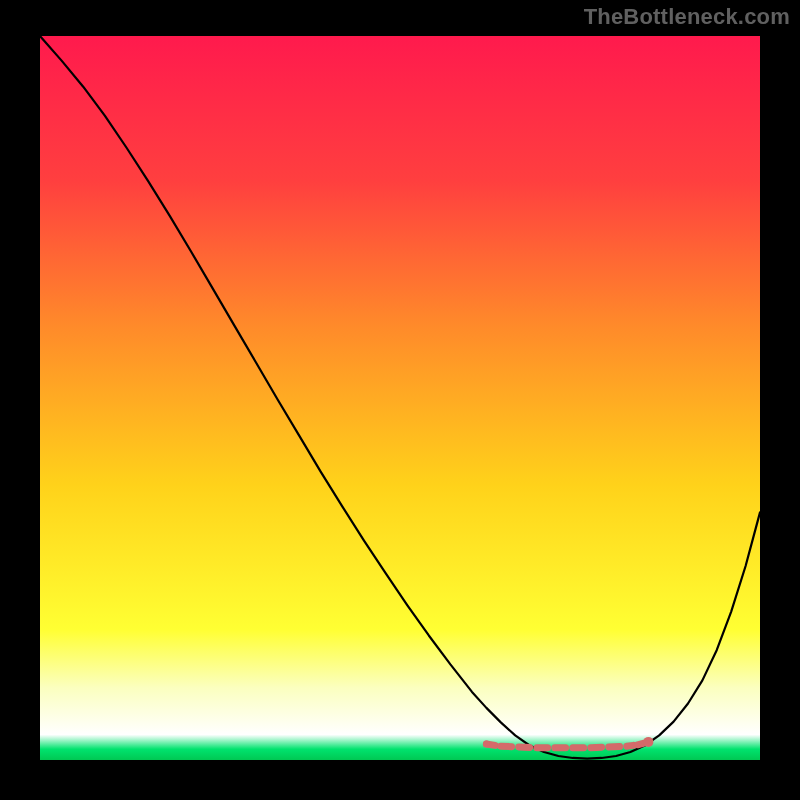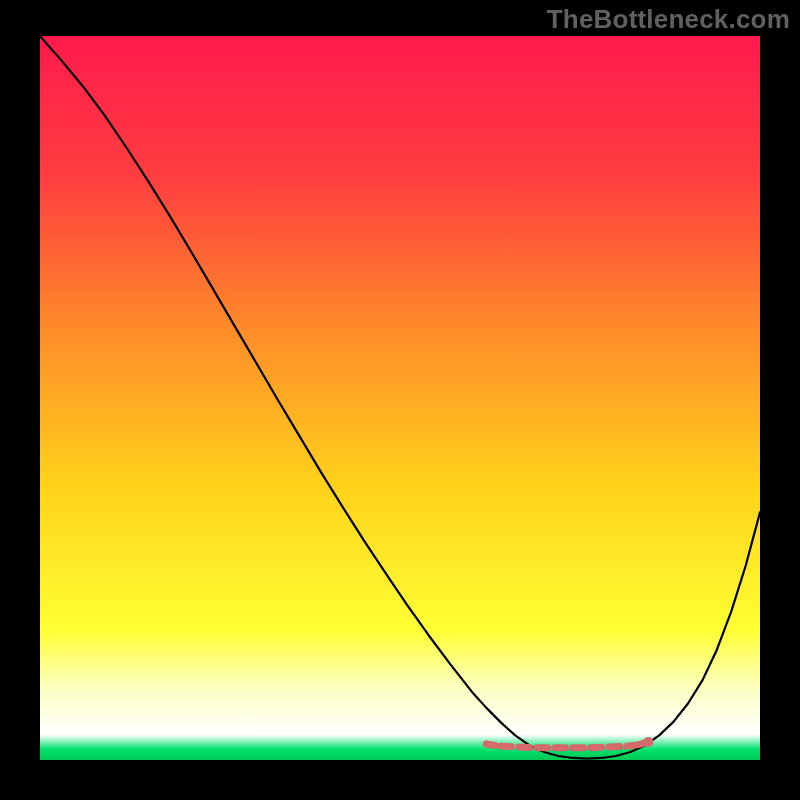--- a/index.html
+++ b/index.html
@@ -15,21 +15,21 @@
     position: relative;
     width: 800px;
     height: 800px;
     background: #000;
   }
   .watermark {
     position: absolute;
     top: 4px;
     right: 10px;
     color: #606060;
-    font-size: 26px;
+    font-size: 22px;
     font-weight: 600;
     letter-spacing: 0.2px;
     user-select: none;
   }
   .plot {
     position: absolute;
     left: 40px;
     top: 36px;
     width: 720px;
     height: 724px;

